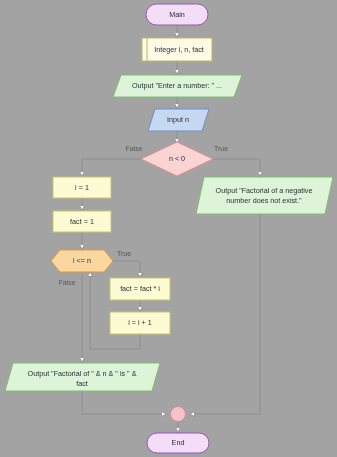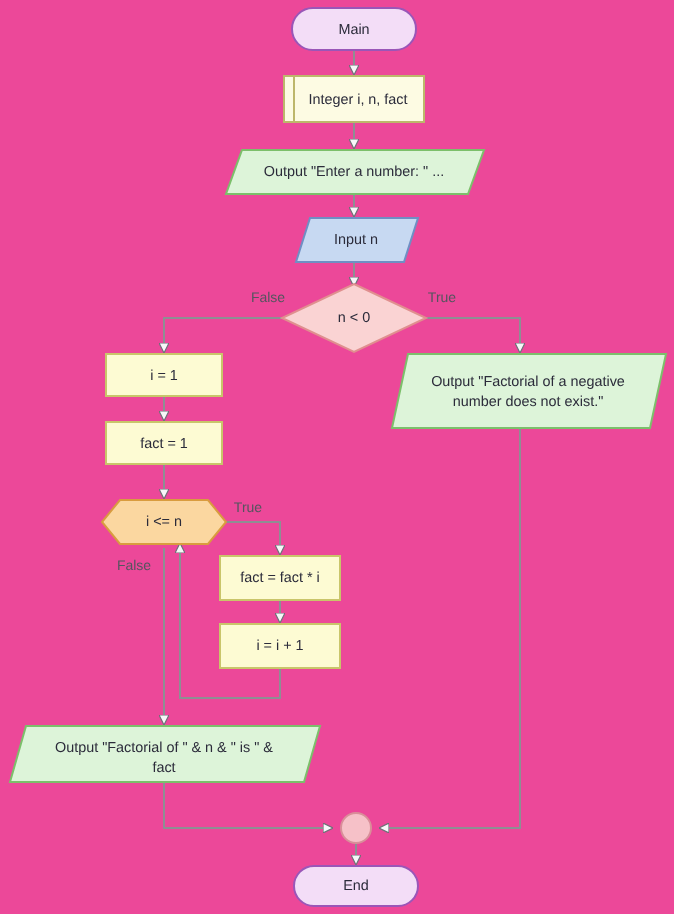--- a/index.html
+++ b/index.html
@@ -4,21 +4,21 @@
 <style>
   html, body {
     margin: 0;
     padding: 0;
     background: #ffffff;
   }
   #flowchart-canvas {
     position: relative;
     width: 337px;
     height: 457px;
-    background: #ec4899;
+    background: #a3a3a3;
     overflow: hidden;
     font-family: "Liberation Sans", sans-serif;
   }
   #flowchart-canvas svg {
     display: block;
   }
   .node-text {
     font-family: "Liberation Sans", sans-serif;
     font-size: 7.2px;
     fill: #2b2b3a;

